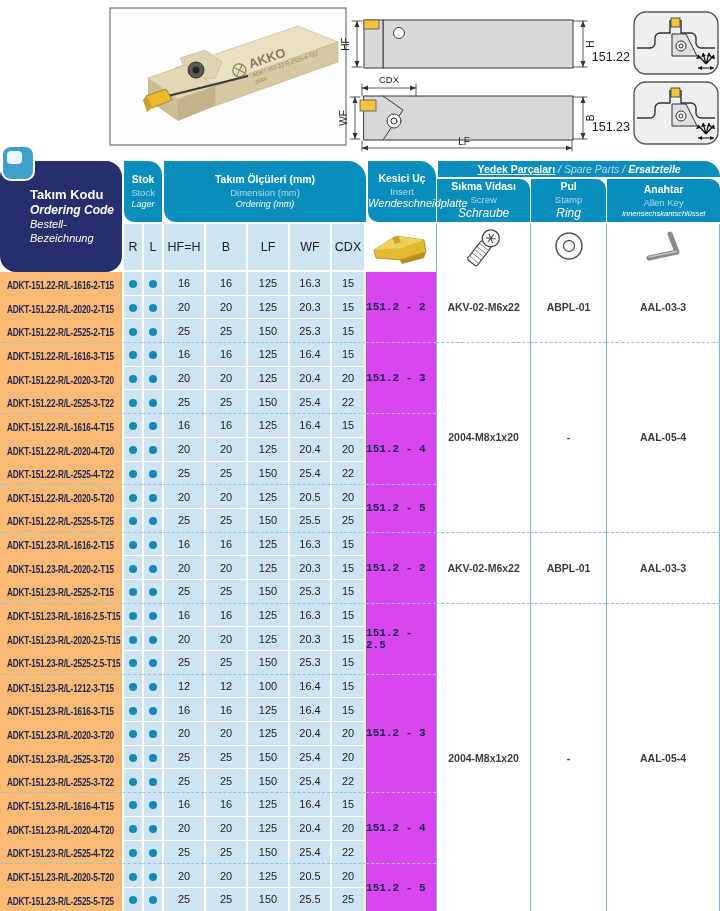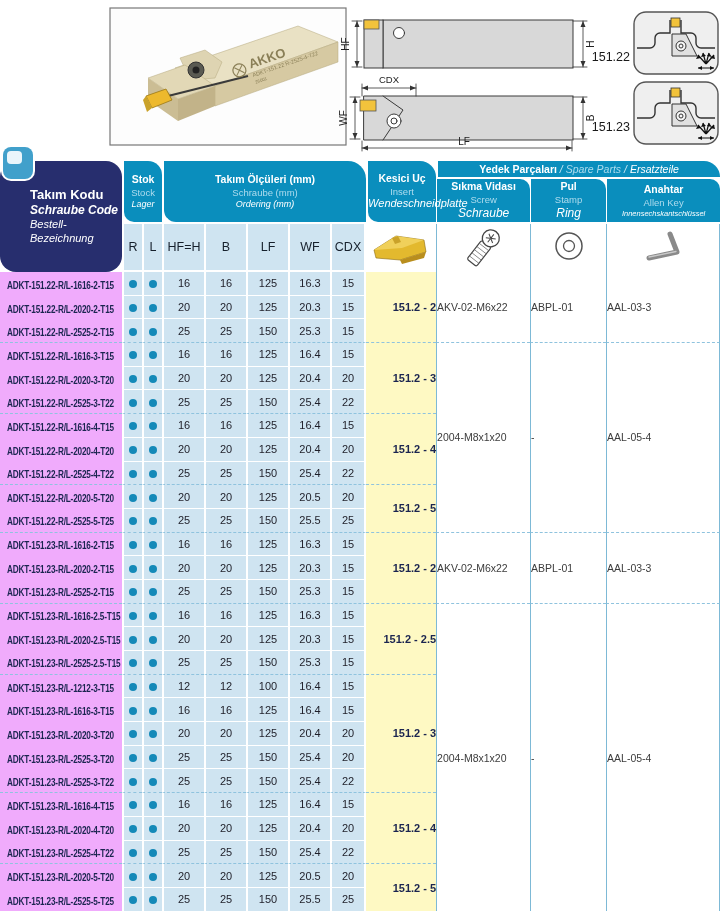--- a/index.html
+++ b/index.html
@@ -30,46 +30,46 @@
   
   .band{background:#0a8ebd;vertical-align:middle;text-align:center;border-left:2px solid #fff;}
   .band .t1{display:block;color:#fff;font-weight:bold;font-size:10.5px;line-height:1.3;}
   .band .t2{display:block;color:#aedcee;font-size:9.5px;line-height:1.25;}
   .band .t3{display:block;color:#fff;font-style:italic;font-size:9px;line-height:1.25;}
   th.stok{border-radius:0 14px 0 12px;}
   th.olcu{border-radius:0 18px 0 14px;margin-top:44px;}
   th.kesici{border-radius:0 16px 0 12px;border-bottom:2px solid #fff;}
   th.yedek{border-radius:0 16px 0 0;border-bottom:2px solid #fff;font-size:10.5px;color:#fff;}
   th.yedek .sep{color:#cfeaf5;font-style:italic;}
-  th.yedek .tr{font-weight:bold;}
+  th.yedek .tr{font-weight:bold;text-decoration:underline;}
   th.yedek .en{font-style:italic;color:#aedcee;}
-  th.yedek .de{font-style:italic;font-weight:400;}
+  th.yedek .de{font-style:italic;font-weight:700;}
   th.sub{border-left:1.5px solid #fff;border-bottom:2px solid #fff;border-radius:0 10px 0 0;}
   th.sub .t3{font-size:12px;}
   th.keyh .t3{font-size:7.5px;}
   th.stok,th.olcu{border-bottom:2px solid #fff;}
   
   th.colletter{background:#cfe4f1;color:#16202c;font-size:12.5px;font-weight:normal;
     text-align:center;vertical-align:middle;border-left:2px solid #fff;border-bottom:2px solid #fff;}
   td.imgcell{background:#fff;text-align:center;vertical-align:middle;}
   td.imgcell.spimg{border-left:1px solid #7db9d6;}
   td.imgcell.last{border-right:1px solid #7db9d6;}
   
-  td.code{background:#f0abfc;vertical-align:middle;white-space:nowrap;overflow:hidden;padding-left:7px;}
+  td.code{background:#fdba74;vertical-align:middle;white-space:nowrap;overflow:hidden;padding-left:7px;}
   td.code b{display:inline-block;font-weight:bold;font-size:10px;color:#1b2550;
     letter-spacing:-0.2px;transform:scaleX(.82);transform-origin:left center;}
   td.rl,td.num{background:#cfe4f1;text-align:center;vertical-align:middle;
     border-left:2px solid #fff;border-bottom:1px solid #fff;}
   td.num{font-size:11px;color:#1e1e28;}
   td.cdxc{border-right:2px solid #fff;}
   .dot{display:inline-block;width:8px;height:8px;border-radius:50%;background:#1489b8;}
-  td.ins{background:#fef9c3;text-align:right;vertical-align:middle;
-    font-weight:bold;font-size:11px;color:#1b2550;}
-  td.sp{background:#fff;vertical-align:middle;
-    font-size:10.5px;color:#3c3c3c;border-left:1px solid #7db9d6;}
+  td.ins{background:#d946ef;text-align:left;vertical-align:middle;
+    font-weight:bold;font-size:11px;color:#1b2550;font-family:Liberation Mono, monospace;}
+  td.sp{background:#fff;text-align:center;vertical-align:middle;
+    font-size:10.5px;color:#3c3c3c;border-left:1px solid #7db9d6;font-weight:bold;}
   td.sp2{border-right:1px solid #7db9d6;}
   tr.gend td.code,tr.gend td.rl,tr.gend td.num{border-bottom:1px dashed #8fc3de;}
   td.dend{border-bottom:1px dashed #8fc3de;}
 </style>
 </head>
 <body>
 
 <svg id="topstrip" viewBox="0 0 720 156" width="720" height="156">
 
   <g>
@@ -207,32 +207,32 @@
       <col style="width:70px">
     <col style="width:94px">
       <col style="width:76px">
       <col style="width:114px">
   </colgroup>
   <thead>
     <tr class="h1">
       <th class="codehead" rowspan="3">
         <div class="codebox">
           <span class="l1">Takım Kodu</span>
-          <span class="l2">Schraube Code</span>
+          <span class="l2">Ordering Code</span>
           <span class="l3">Bestell-Bezeichnung</span>
         </div>
       </th>
       <th class="band stok" colspan="2" rowspan="2">
         <span class="t1">Stok</span>
         <span class="t2">Stock</span>
         <span class="t3">Lager</span>
       </th>
       <th class="band olcu" colspan="5" rowspan="2">
         <span class="t1">Takım Ölçüleri (mm)</span>
-        <span class="t2">Schraube (mm)</span>
+        <span class="t2">Dimension (mm)</span>
         <span class="t3">Ordering (mm)</span>
       </th>
       <th class="band kesici" rowspan="2">
         <span class="t1">Kesici Uç</span>
         <span class="t2">Insert</span>
         <span class="t3" style="font-size:11px">Wendeschneidplatte</span>
       </th>
       <th class="band yedek" colspan="3">
         <span class="tr">Yedek Parçaları</span><span class="sep"> / </span><span class="en">Spare Parts</span><span class="sep"> / </span><span class="de">Ersatzteile</span>
       </th>

